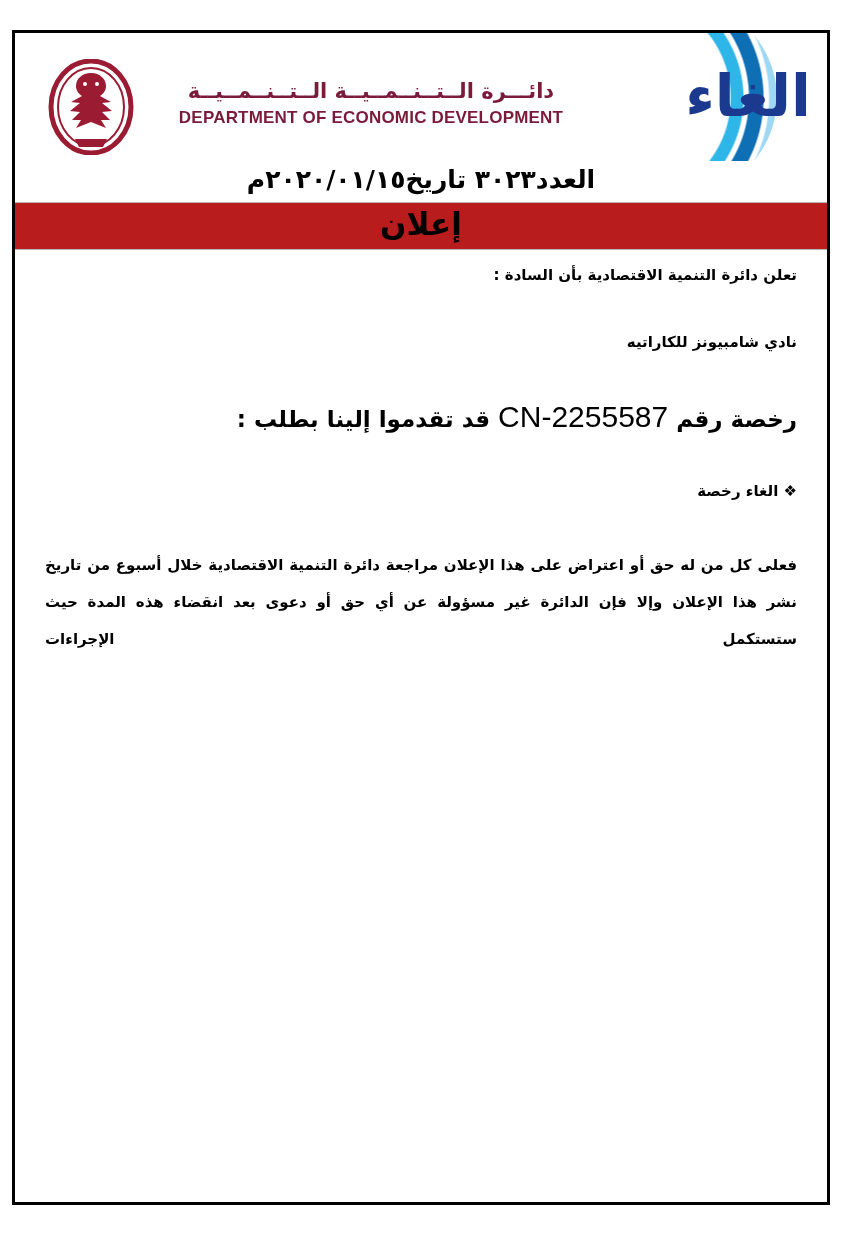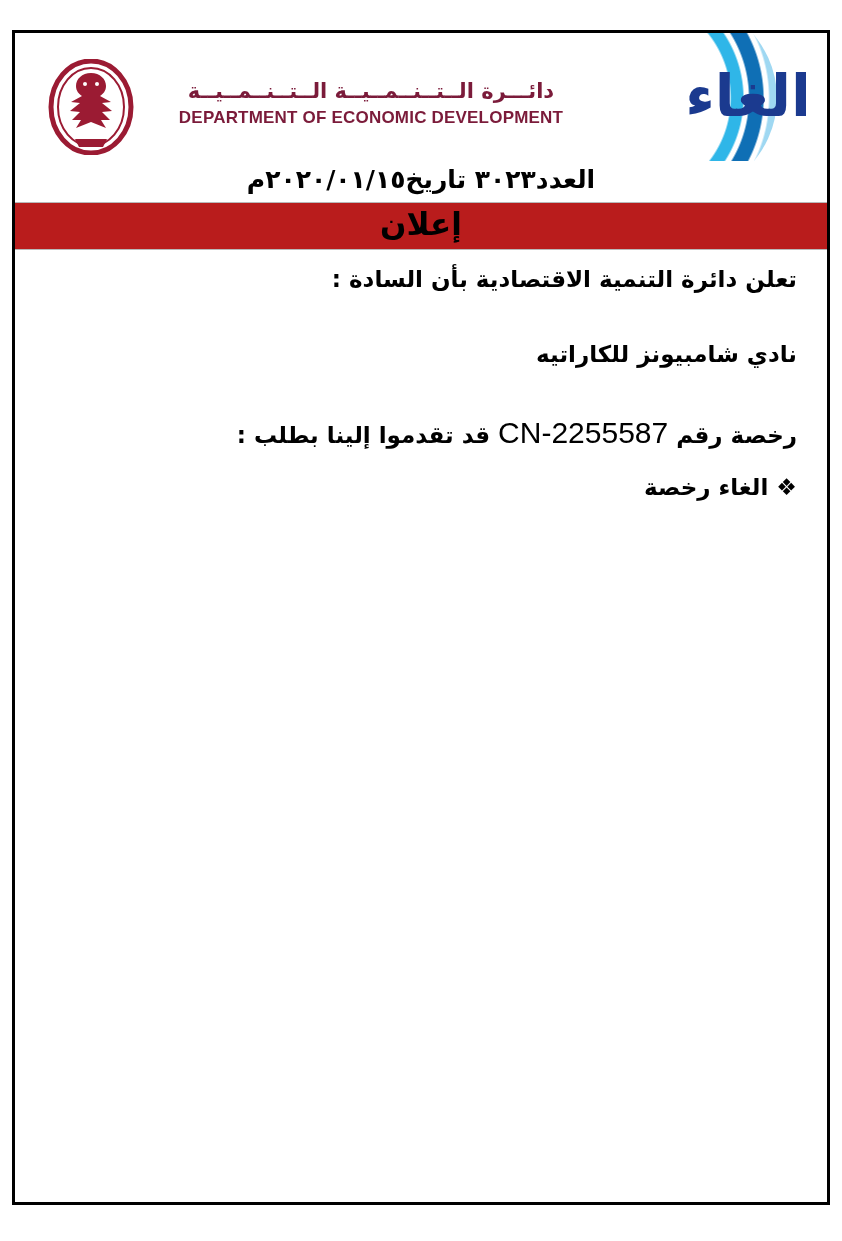--- a/index.html
+++ b/index.html
@@ -136,30 +136,30 @@
     border-bottom: 1px solid #b9b9b9;
   }
 
   
   .body-wrap {
     padding: 18px 30px 0 30px;
     direction: rtl;
   }
   .para {
     font-family: "DejaVu Sans", sans-serif;
-    font-size: 23px;
+    font-size: 15px;
     font-weight: bold;
     line-height: 1.0;
     margin: 0 0 42px 0;
     text-align: right;
     direction: rtl;
   }
   .para.first { margin-bottom: 52px; }
   .para.name  { margin-bottom: 52px; }
-  .para.lic   { margin-bottom: 28px; font-size: 23px; }
+  .para.lic   { margin-bottom: 52px; font-size: 23px; }
   .para.bullet{ margin-bottom: 48px; }
 
   .lic-num {
     font-family: "Liberation Sans", sans-serif;
     font-size: 30px;
     font-weight: normal;
     direction: ltr;
     unicode-bidi: embed;
   }
 
@@ -223,18 +223,19 @@
       <p class="para name">نادي شامبيونز للكاراتيه</p>
 
       <p class="para lic">
         <span>رخصة رقم</span>
         <span class="lic-num">CN-2255587</span>
         <span>قد تقدموا إلينا بطلب :</span>
       </p>
 
       <p class="para bullet">❖ الغاء رخصة</p>
 
+      <p class="para justified">فعلى كل من له حق أو اعتراض على هذا الإعلان مراجعة دائرة التنمية الاقتصادية خلال أسبوع من تاريخ  نشر هذا الإعلان وإلا فإن الدائرة غير مسؤولة عن أي حق أو دعوى بعد انقضاء هذه المدة حيث ستستكمل الإجراءات</p>
 
 
     </div>
 
   </div>
 </div>
 
 </body></html>

